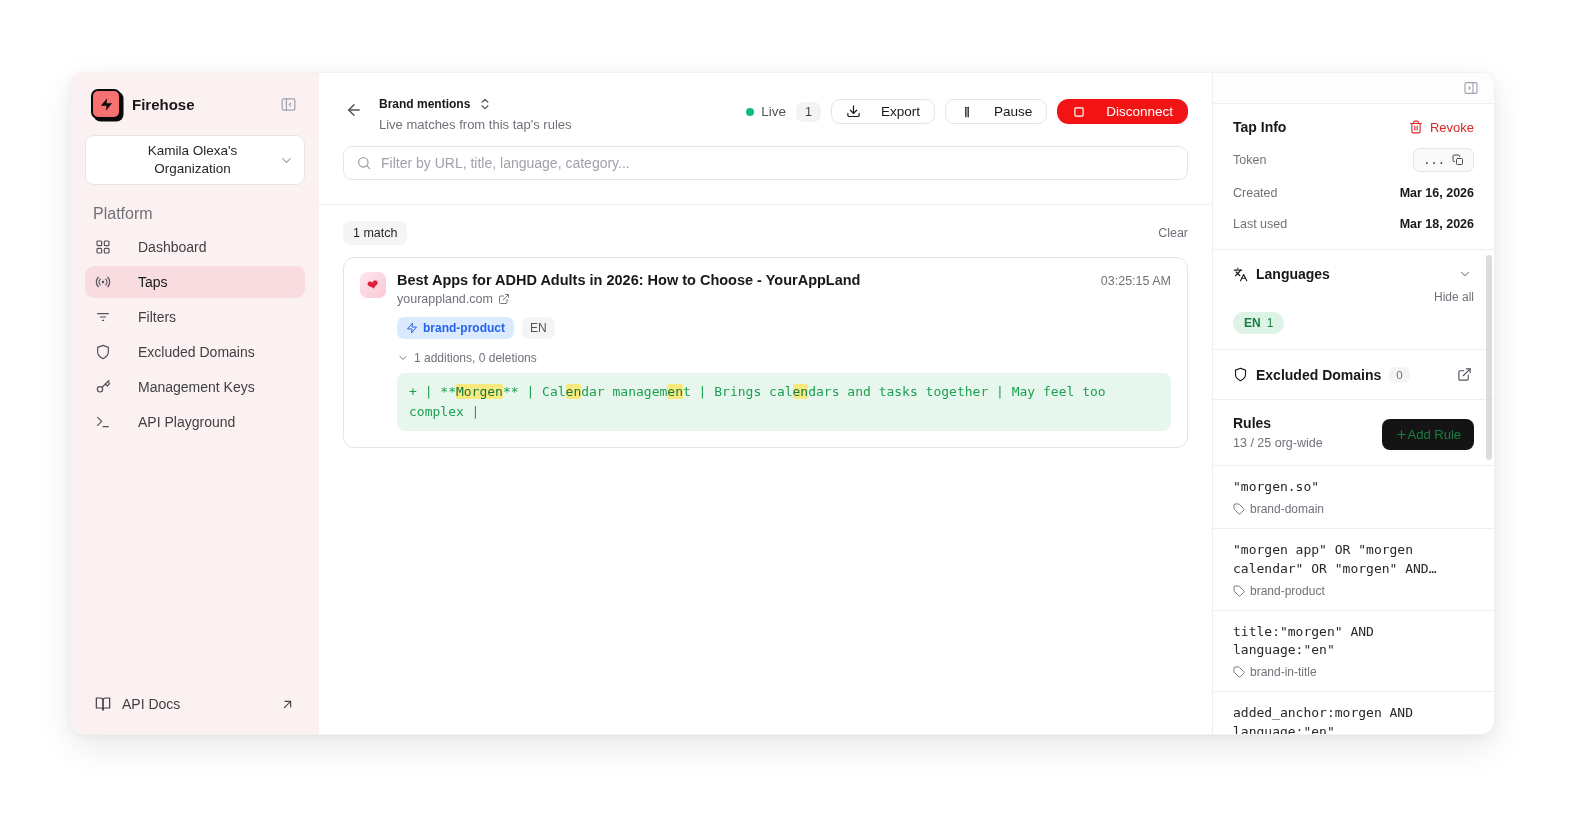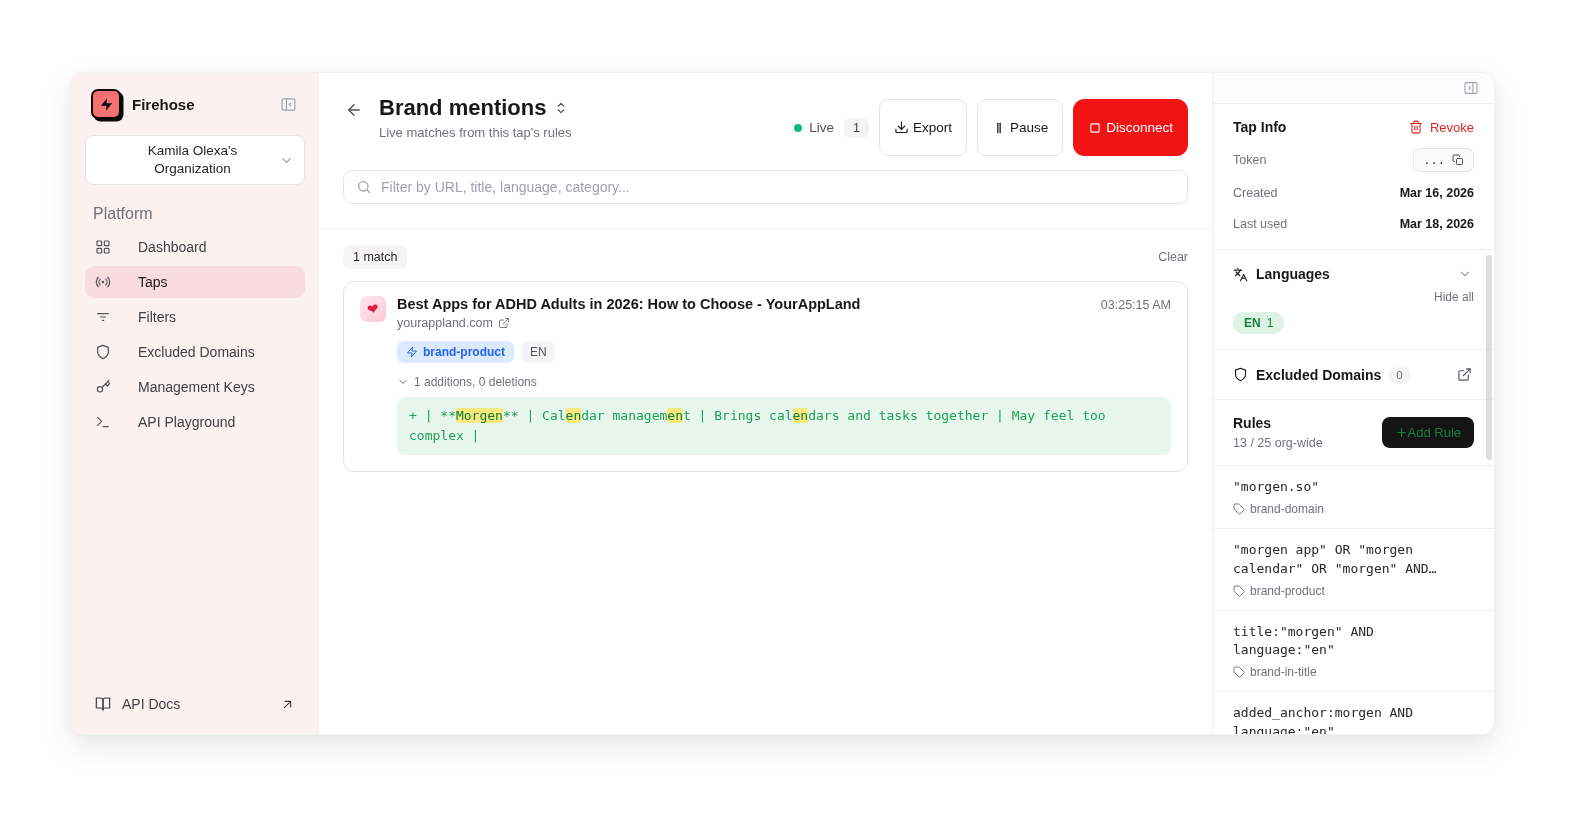--- a/index.html
+++ b/index.html
@@ -30,27 +30,27 @@
   .sidebar-footer{margin-top:auto;display:flex;align-items:center;gap:11px;padding:8px 10px;font-size:14px;color:#3f3f46;cursor:pointer;}
   .sidebar-footer .flabel{flex:1;}
 
   
   .main{flex:1;background:#fff;display:flex;flex-direction:column;min-width:0;}
   .main-header{padding:22px 24px 0;border-bottom:1px solid var(--border-light);}
   .mh-top{display:flex;align-items:flex-start;gap:14px;}
   .back-btn{background:none;border:none;cursor:pointer;color:#52525b;padding:4px 2px;margin-top:2px;}
   .title-block{flex:1;min-width:0;}
   .title-row{display:flex;align-items:center;gap:6px;}
-  .page-title{font-size:22px;font-weight:700;}
+  .page-title{font-size:12px;font-weight:700;}
   .subtitle{font-size:13px;color:var(--muted);margin-top:4px;}
   .actions{display:flex;align-items:center;gap:10px;margin-top:4px;}
   .live{display:flex;align-items:center;gap:7px;font-size:13.5px;color:#52525b;}
   .live-dot{width:8px;height:8px;border-radius:50%;background:var(--live-green);}
   .count-badge{background:#f4f4f5;border-radius:7px;font-size:12.5px;color:#3f3f46;padding:3px 9px;}
-  .btn{display:flex;align-items:center;gap:4px;background:#fff;border:1px solid var(--border);border-radius:9px;padding:20px 14px;font-size:13.5px;font-weight:500;color:#18181b;cursor:pointer;font-family:inherit;}
+  .btn{display:flex;align-items:center;gap:20px;background:#fff;border:1px solid var(--border);border-radius:9px;padding:4px 14px;font-size:13.5px;font-weight:500;color:#18181b;cursor:pointer;font-family:inherit;}
   .btn-danger{background:var(--accent-red);border-color:var(--accent-red);color:#fff;border-radius:11px;}
   .search-bar{margin-top:14px;display:flex;align-items:center;gap:9px;border:1px solid var(--border);border-radius:9px;padding:8px 12px;margin-bottom:24px;color:var(--muted2);}
   .search-input{border:none;outline:none;flex:1;font-size:14px;font-family:inherit;color:var(--txt);background:transparent;}
   .search-input::placeholder{color:var(--muted2);}
   .content{padding:16px 24px;flex:1;}
   .match-bar{display:flex;align-items:center;justify-content:space-between;}
   .match-pill{background:#f6f5f4;border-radius:7px;padding:5px 10px;font-size:12.5px;color:#27272a;}
   .clear-link{background:none;border:none;font-size:12.5px;color:var(--muted);cursor:pointer;font-family:inherit;}
   .card{margin-top:12px;border:1px solid var(--border);border-radius:11px;padding:14px 16px 16px;background:#fff;}
   .card-top{display:flex;gap:11px;}
@@ -78,21 +78,21 @@
   .info-rows{margin-top:13px;display:flex;flex-direction:column;gap:11px;}
   .info-row{display:flex;align-items:center;justify-content:space-between;min-height:20px;}
   .info-label{font-size:12.5px;color:var(--muted);}
   .info-value{font-size:12.5px;font-weight:600;color:#18181b;}
   .token-box{display:flex;align-items:center;gap:7px;border:1px solid var(--border);background:#fafafa;border-radius:7px;padding:4px 9px;font-family:"DejaVu Sans Mono",monospace;font-size:12px;color:#3f3f46;cursor:pointer;}
   .hide-all{display:block;margin-left:auto;margin-top:7px;background:none;border:none;font-size:12px;color:var(--muted);cursor:pointer;font-family:inherit;}
   .lang-pill{display:inline-flex;align-items:center;gap:6px;background:var(--pill-green-bg);color:var(--pill-green-text);border-radius:999px;padding:4px 11px;font-size:12px;font-weight:600;margin-top:8px;}
   .lang-pill .cnt{font-weight:400;}
   .excl-head{display:flex;align-items:center;gap:8px;}
   .excl-count{background:#f4f4f5;border-radius:6px;padding:2px 7px;font-size:11.5px;color:var(--muted);}
-  .rules-head{display:flex;align-items:center;justify-content:space-between;}
+  .rules-head{display:flex;align-items:flex-end;justify-content:space-between;}
   .rules-sub{font-size:12.5px;color:var(--muted);margin-top:5px;}
   .add-rule{display:flex;align-items:center;gap:0;background:#141414;color:#15803d;border:none;border-radius:8px;padding:8px 13px;font-size:13px;font-weight:500;cursor:pointer;font-family:inherit;}
   .rule{padding:12px 20px;border-bottom:1px solid var(--border-light);}
   .rule-q{font-family:"DejaVu Sans Mono",monospace;font-size:13px;color:#27272a;line-height:1.45;max-width:240px;white-space:pre-wrap;word-break:break-word;}
   .rule-tag{display:flex;align-items:center;gap:5px;margin-top:5px;font-size:12px;color:var(--muted);}
   .pscrollbar{position:absolute;right:2px;top:182px;width:6px;height:205px;border-radius:3px;background:#dcdcdf;}
 </style>
 </head>
 <body>
 

